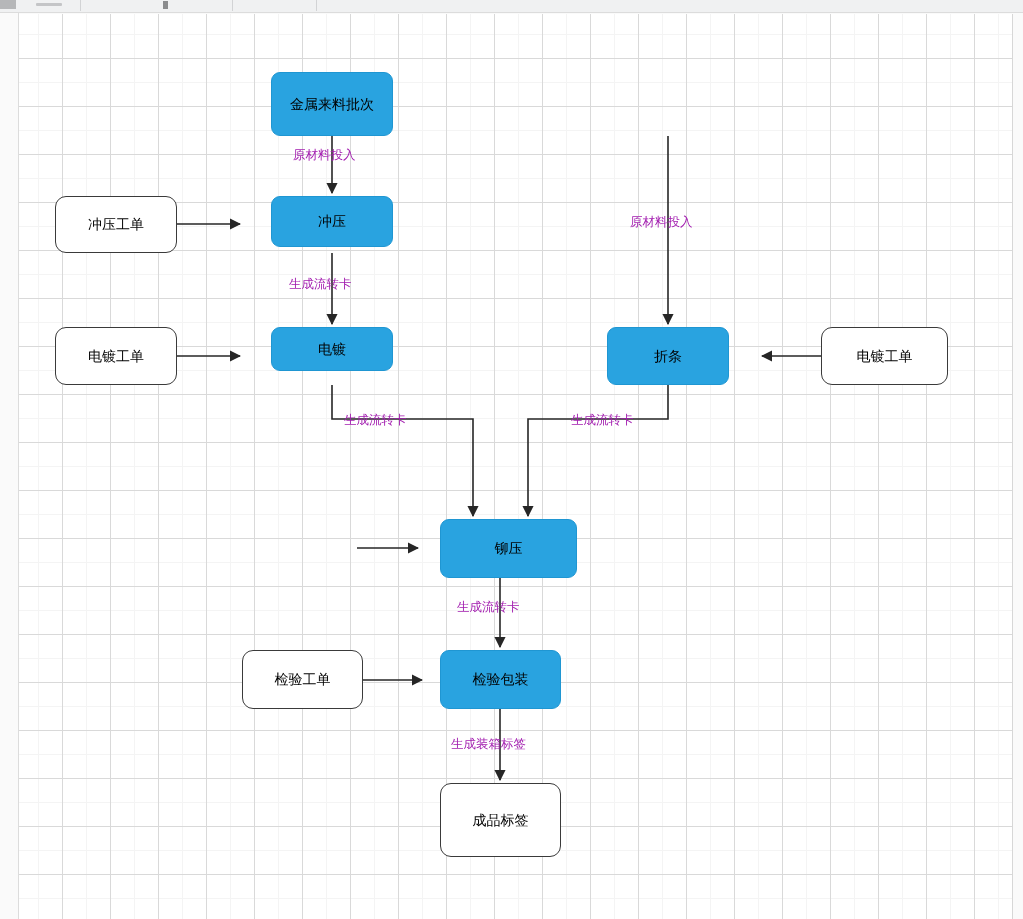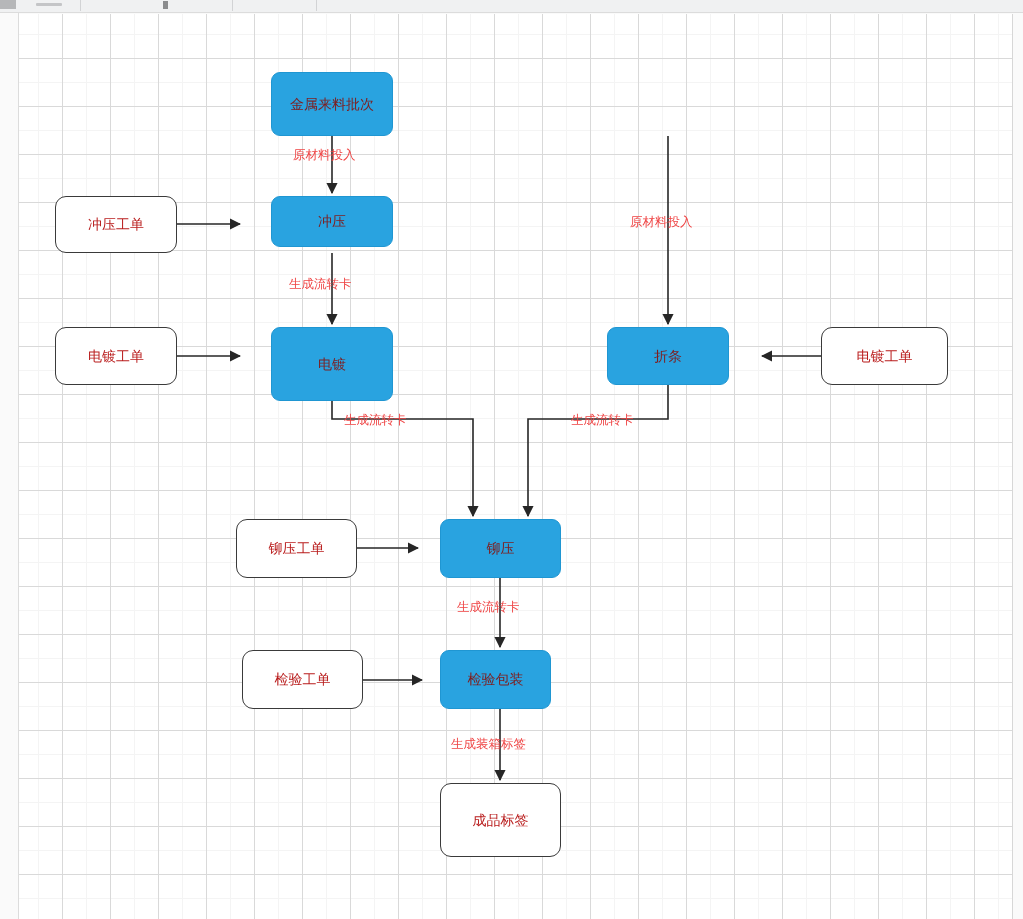--- a/index.html
+++ b/index.html
@@ -44,30 +44,30 @@
   .edges{position:absolute;left:0;top:0;width:1023px;height:919px;pointer-events:none;}
 
   
   .node{
     position:absolute;box-sizing:border-box;
     display:flex;align-items:center;justify-content:center;
     text-align:center;line-height:1.2;
   }
   .node.process{
     background:#29a3e0;border:1px solid #1f96d2;border-radius:9px;
-    color:#7f1d1d;font-size:14px;
+    color:#000000;font-size:14px;
   }
   .node.doc{
     background:#ffffff;border:1.6px solid #3a3a3a;border-radius:11px;
-    color:#b91c1c;font-size:14px;
+    color:#000000;font-size:14px;
   }
 
   
   .elabel{
-    position:absolute;color:#ef4444;font-size:12.5px;white-space:nowrap;
+    position:absolute;color:#a21caf;font-size:12.5px;white-space:nowrap;
     line-height:1;
   }
 </style>
 </head>
 <body>
 
 <div id="app">
 
   <div class="toolbar">
     <div class="tb-swatch"></div>
@@ -122,33 +122,32 @@
   <div class="elabel" style="left:344px;top:414px;">生成流转卡</div>
   <div class="elabel" style="left:571px;top:414px;">生成流转卡</div>
   <div class="elabel" style="left:457px;top:601px;">生成流转卡</div>
   <div class="elabel" style="left:451px;top:738px;">生成装箱标签</div>
 
   <div class="node process" style="left:271px;top:72px;width:122px;height:64px;">金属来料批次</div>
 
 
   <div class="node process" style="left:271px;top:196px;width:122px;height:51px;">冲压</div>
 
-  <div class="node process" style="left:271px;top:327px;width:122px;height:74px;">电镀</div>
+  <div class="node process" style="left:271px;top:327px;width:122px;height:44px;">电镀</div>
 
   <div class="node process" style="left:607px;top:327px;width:122px;height:58px;">折条</div>
 
-  <div class="node process" style="left:440px;top:519px;width:121px;height:59px;">铆压</div>
+  <div class="node process" style="left:440px;top:519px;width:137px;height:59px;">铆压</div>
 
-  <div class="node process" style="left:440px;top:650px;width:111px;height:59px;text-align:center;">检验包装</div>
+  <div class="node process" style="left:440px;top:650px;width:121px;height:59px;text-align:center;">检验包装</div>
 
   <div class="node doc" style="left:55px;top:196px;width:122px;height:57px;">冲压工单</div>
 
   <div class="node doc" style="left:55px;top:327px;width:122px;height:58px;">电镀工单</div>
 
   <div class="node doc" style="left:821px;top:327px;width:127px;height:58px;">电镀工单</div>
 
-  <div class="node doc" style="left:236px;top:519px;width:121px;height:59px;">铆压工单</div>
 
   <div class="node doc" style="left:242px;top:650px;width:121px;height:59px;">检验工单</div>
 
   <div class="node doc" style="left:440px;top:783px;width:121px;height:74px;">成品标签</div>
 
 </div>
 
 </body></html>

